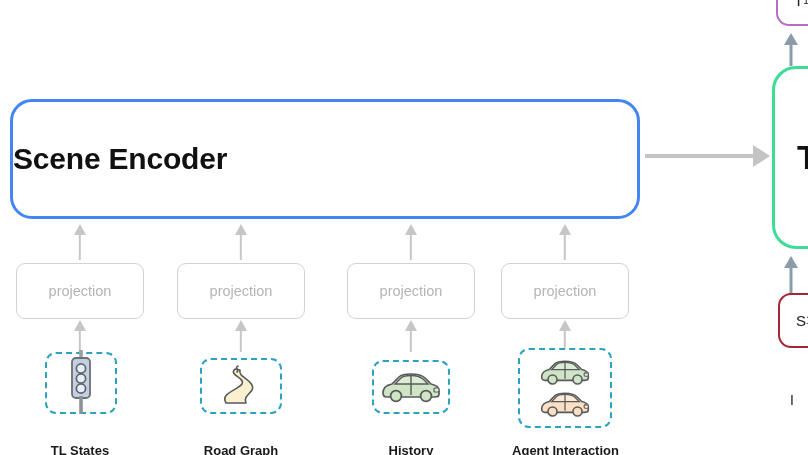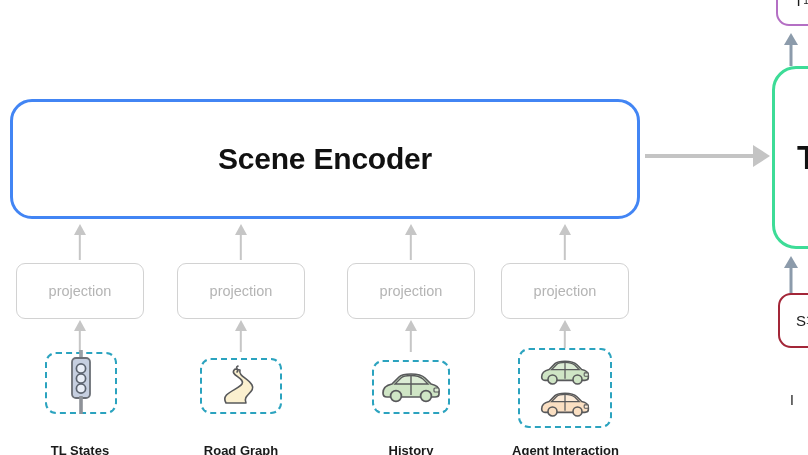--- a/index.html
+++ b/index.html
@@ -14,21 +14,21 @@
 
   
   .scene-encoder{
     position:absolute;
     left:10px; top:99px;
     width:630px; height:120px;
     box-sizing:border-box;
     border:3px solid #4285F4;
     border-radius:22px;
     background:#ffffff;
-    display:flex; align-items:center; justify-content:center;
+    display:flex; align-items:center; justify-content:flex-start;
   }
   .scene-encoder-label{
     font-size:30px;
     font-weight:bold;
     color:#111111;
     letter-spacing:-0.2px;
   }
 
   
   .projection{

